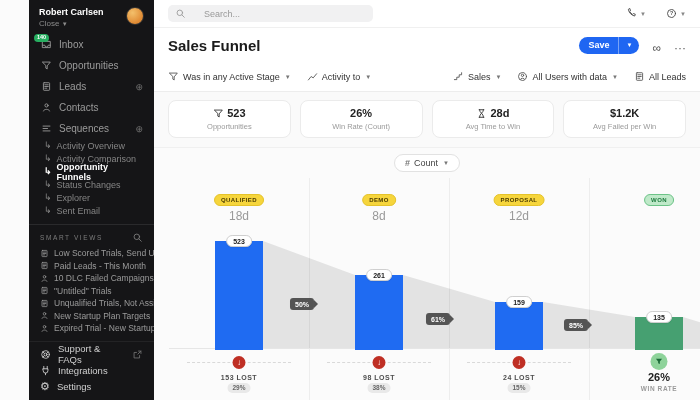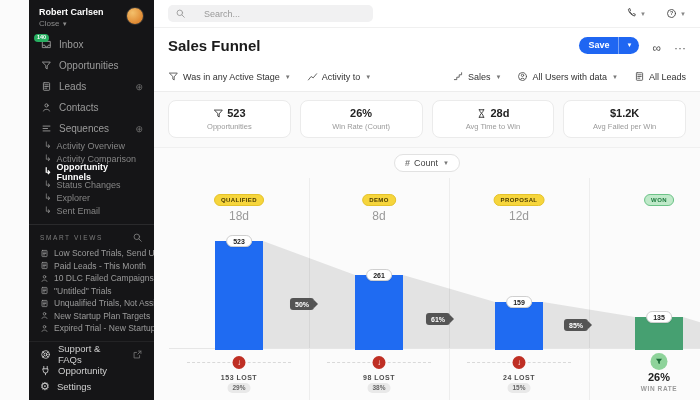--- a/index.html
+++ b/index.html
@@ -268,21 +268,21 @@
           </span>
         </div>
         <div class="sb-foot-item">
           <span class="icon">
             <svg viewBox="0 0 16 16">
               <path d="M5.5 2v3.5M10.5 2v3.5"></path>
               <path d="M4.5 5.5h7v2.8a3.5 3.5 0 0 1-7 0z"></path>
               <path d="M8 12v2.2"></path>
             </svg>
           </span>
-          <span>Opportunity</span>
+          <span>Integrations</span>
         </div>
         <div class="sb-foot-item">
           <span class="icon"><span class="gear-glyph">⚙</span></span>
           <span>Settings</span>
         </div>
       </div>
   </div>
 
   <div class="main">
 

